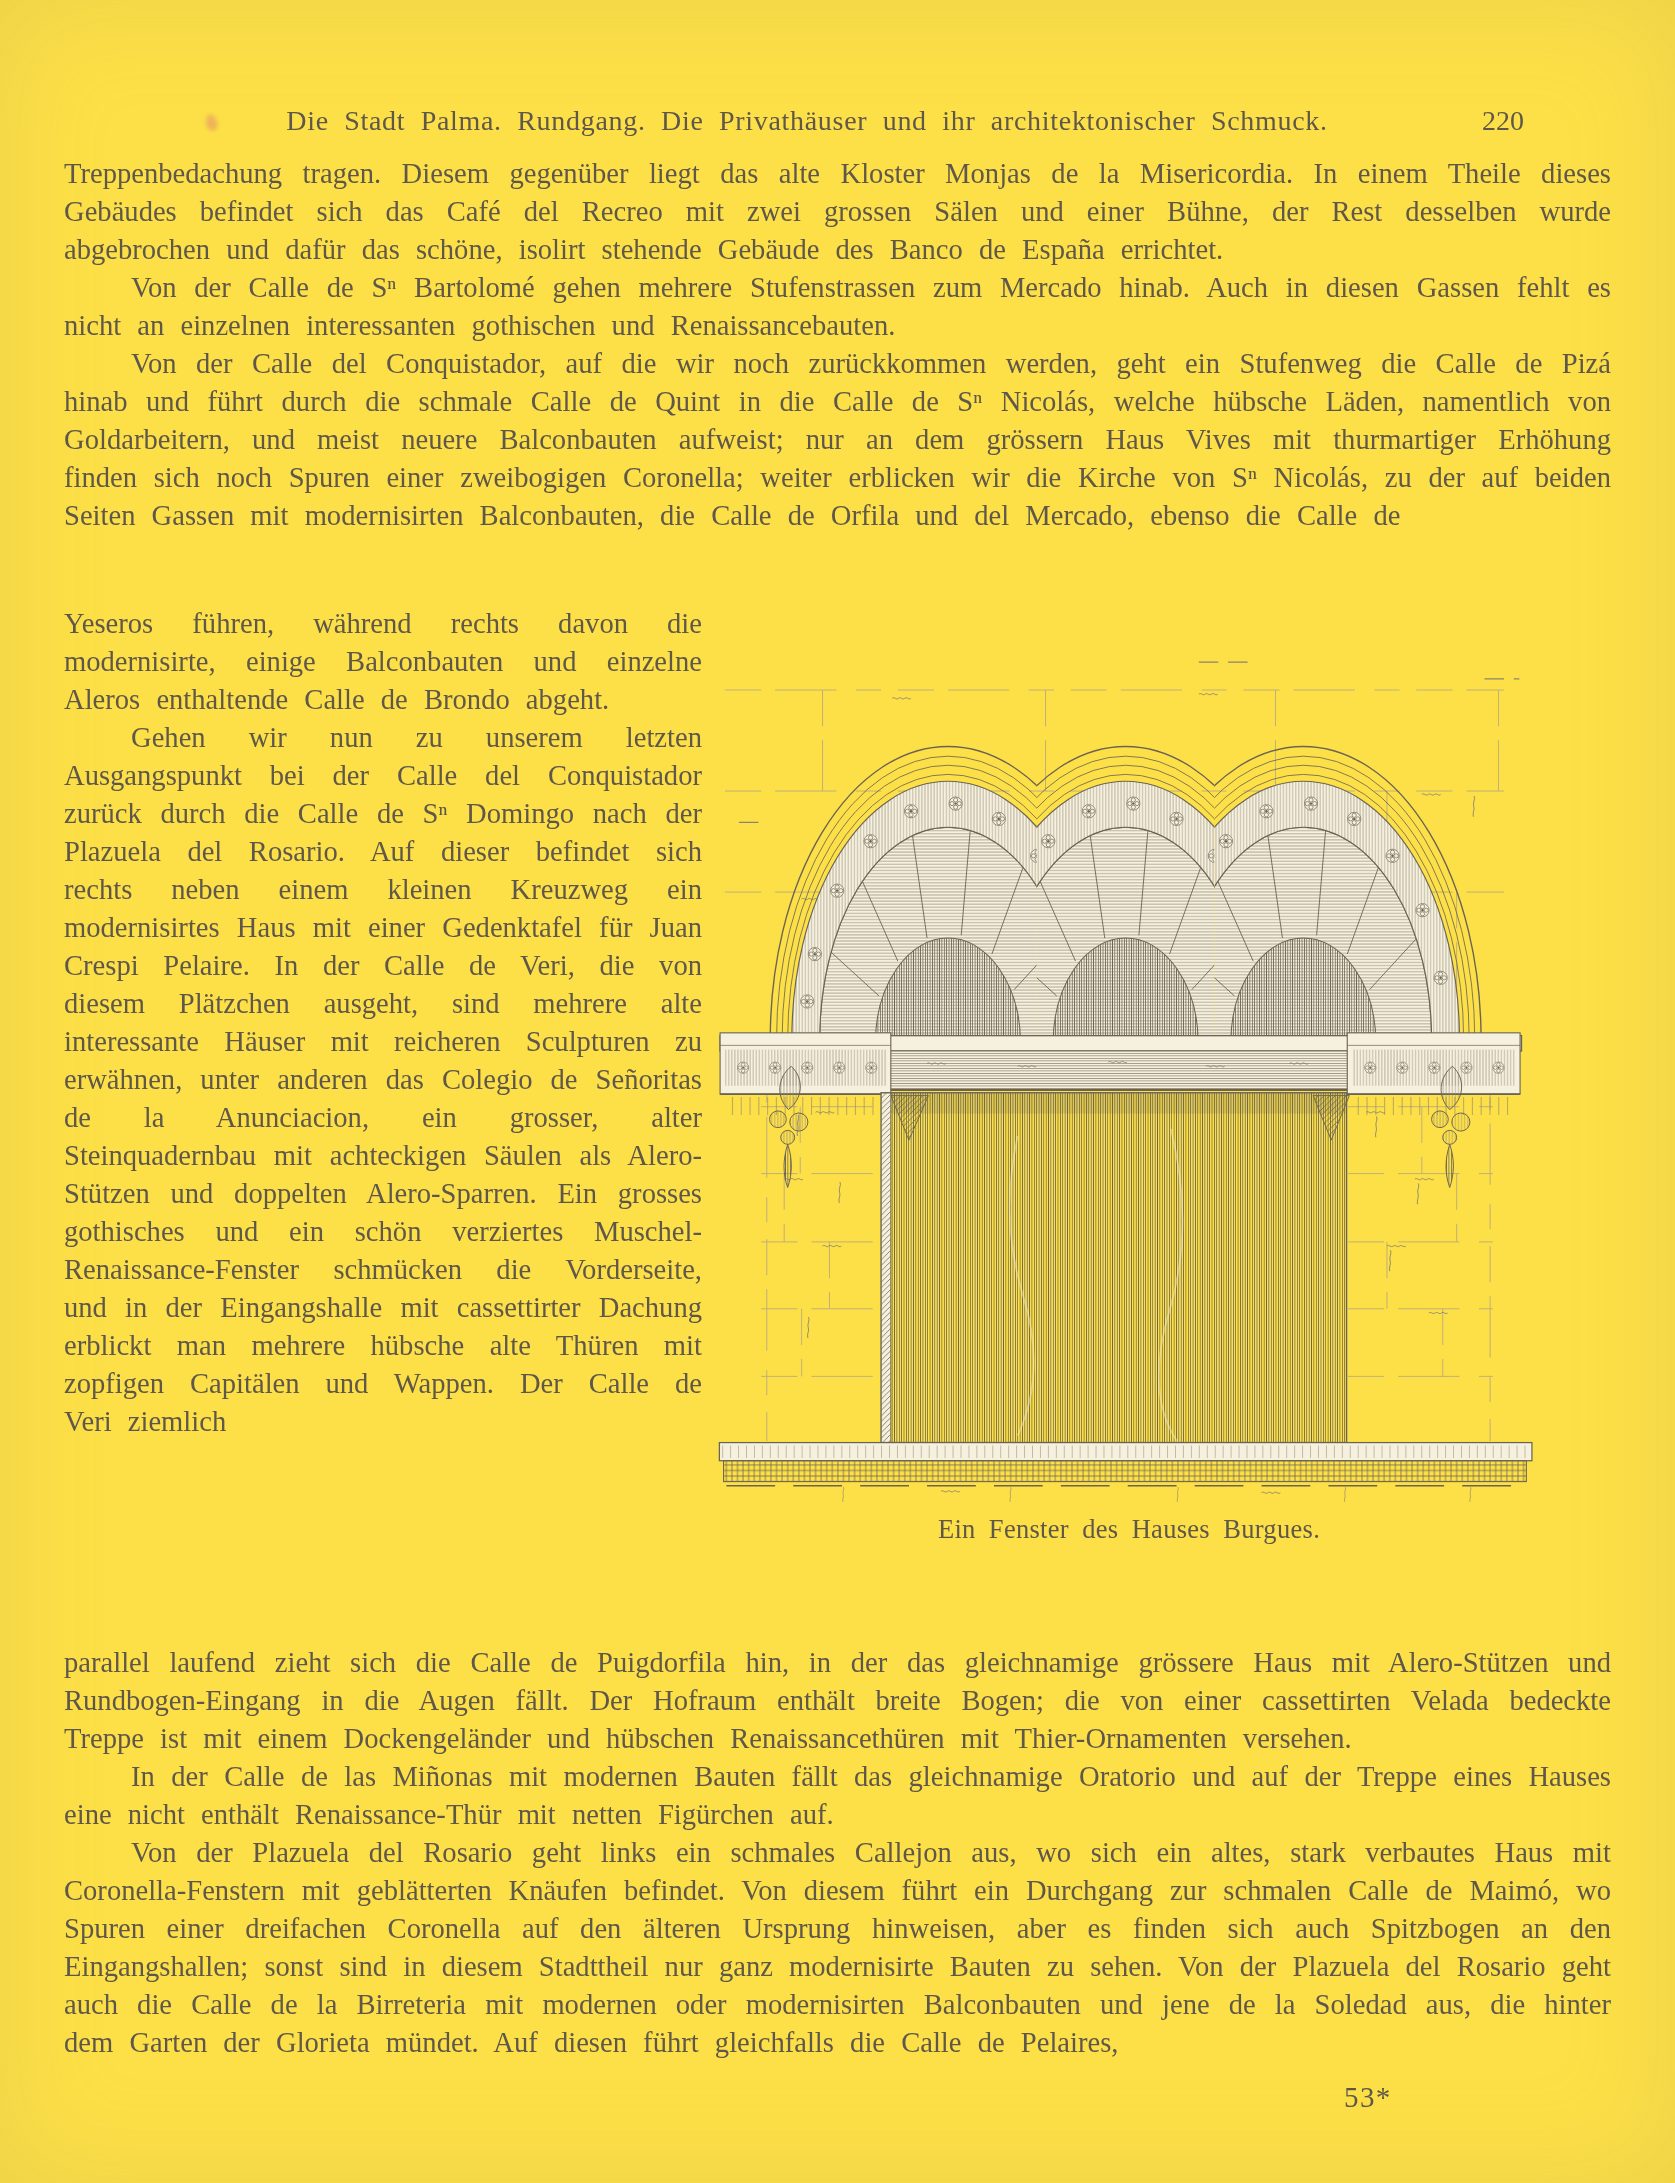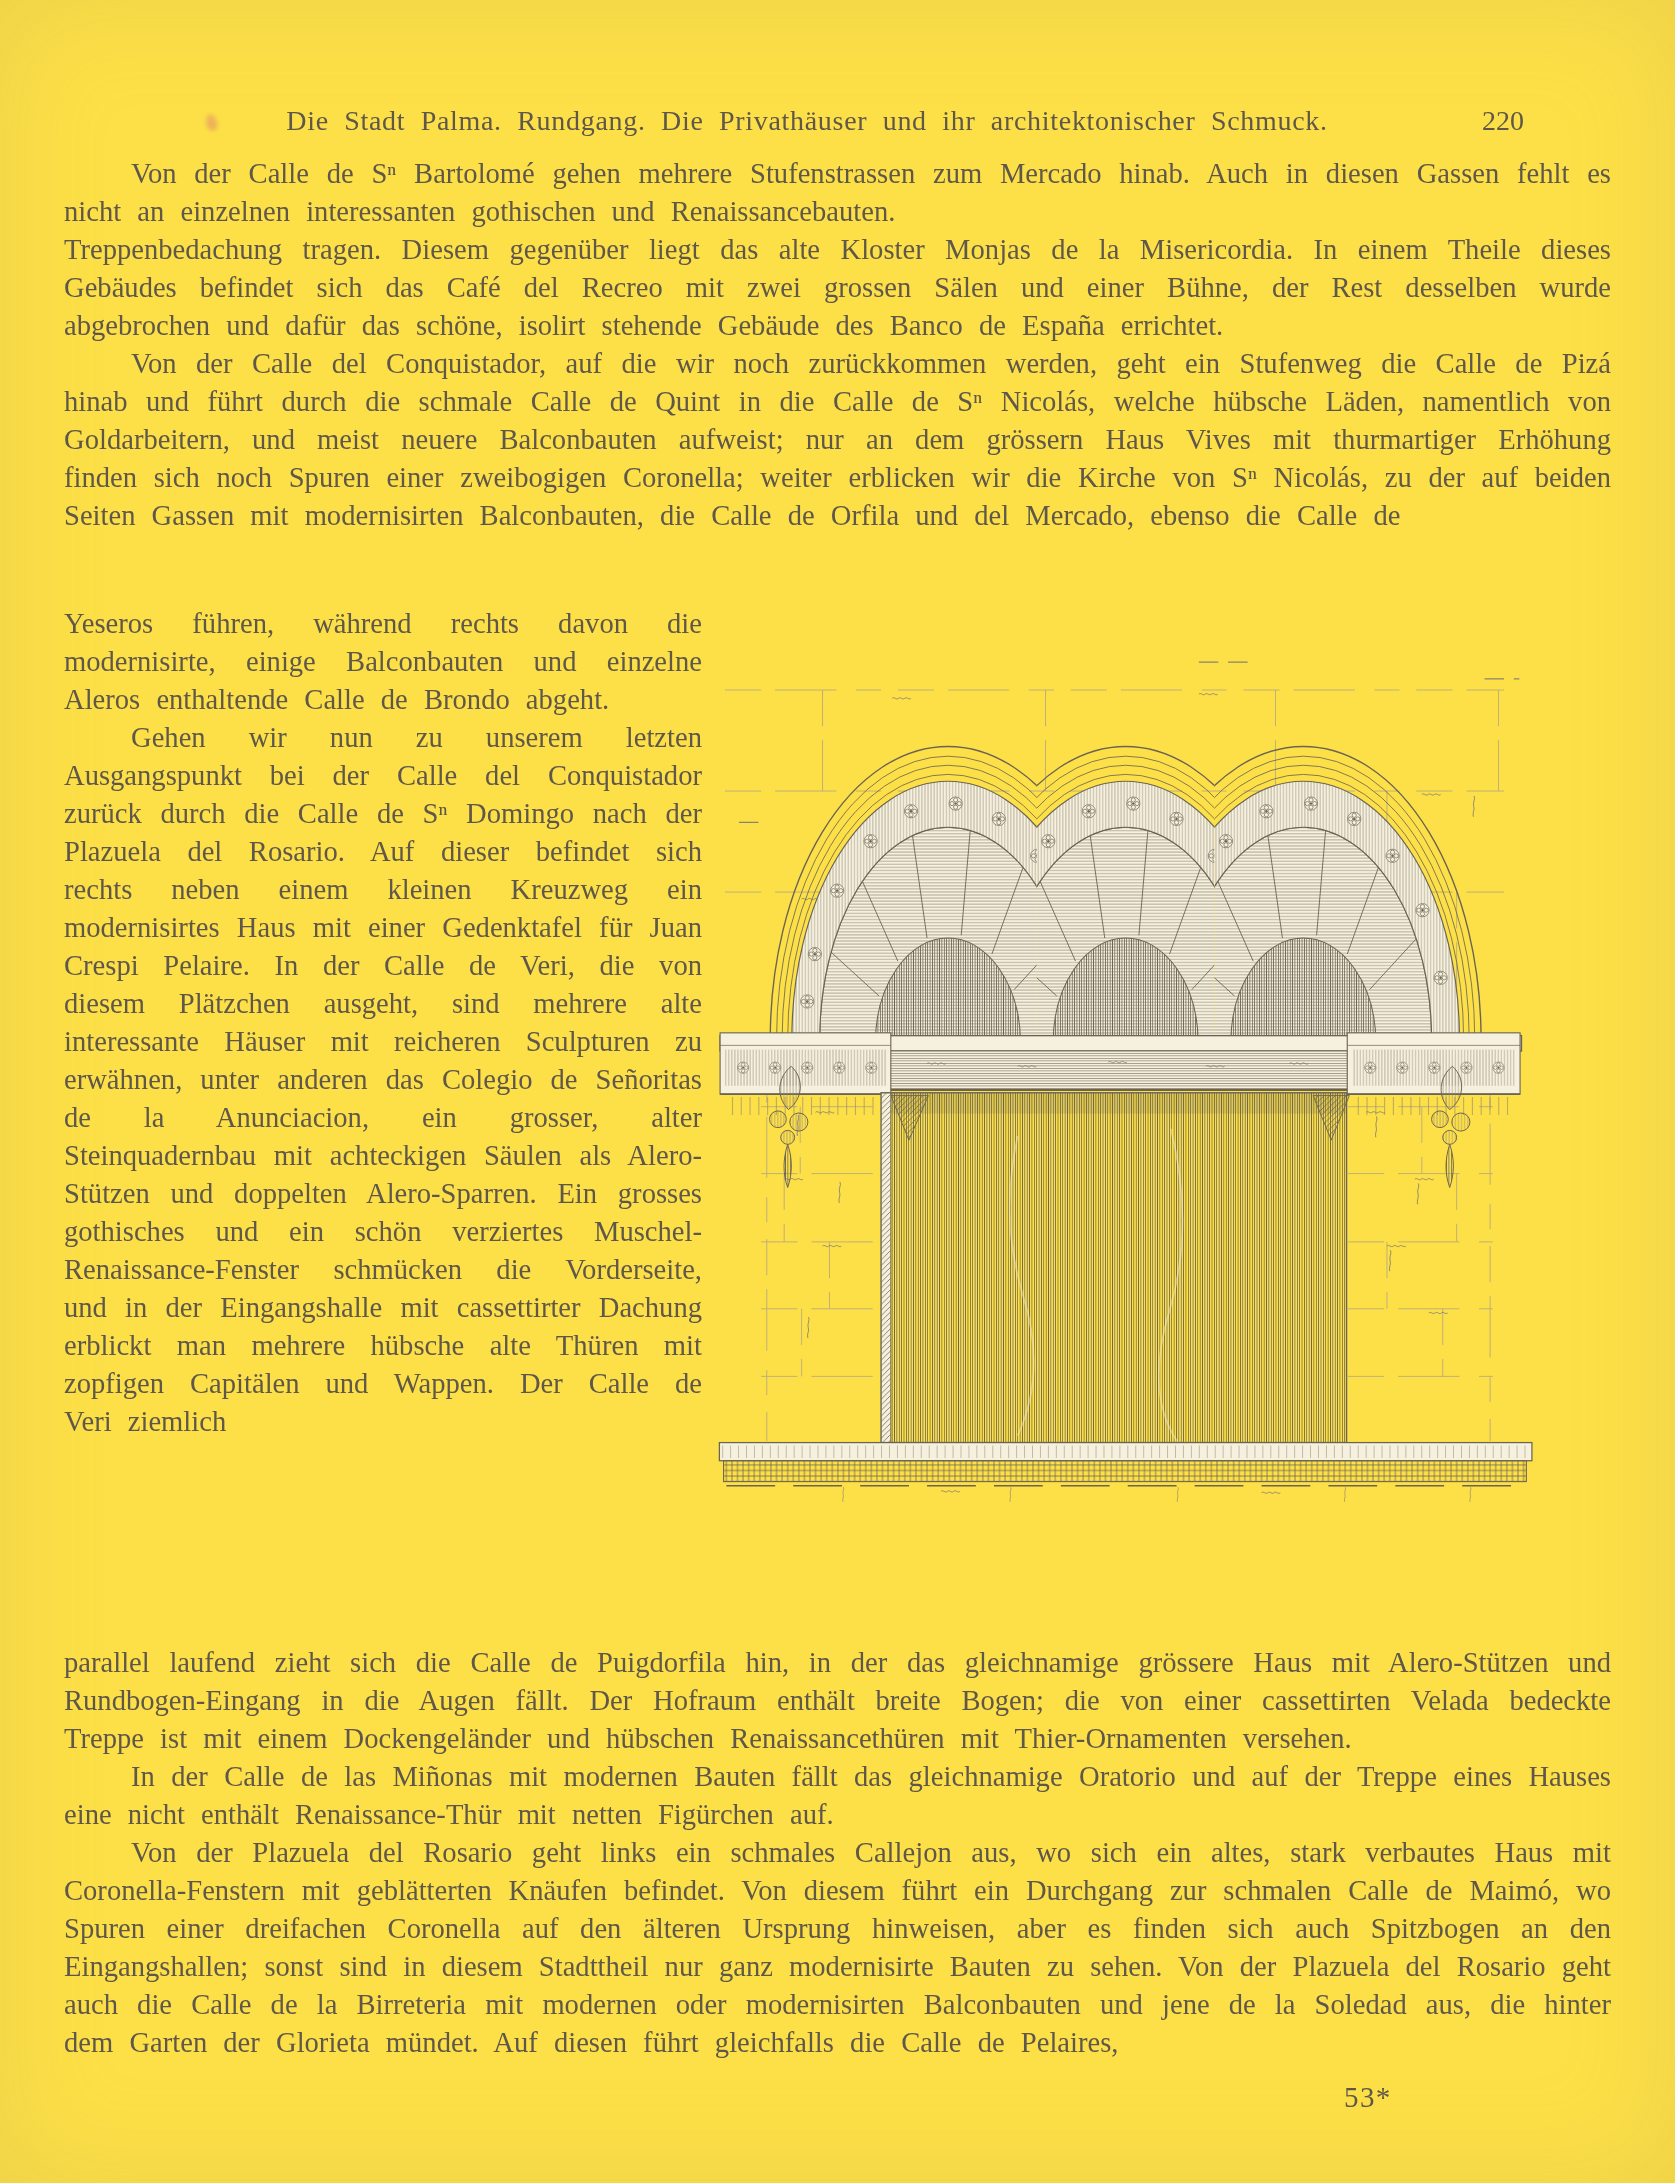--- a/index.html
+++ b/index.html
@@ -33,22 +33,22 @@
 <div class="page">
 
   <div class="stain"></div>
 
   <div class="header">
     <span class="htitle">Die Stadt Palma.  Rundgang.  Die Privathäuser und ihr architektonischer Schmuck.</span>
     <span class="pnum">220</span>
   </div>
 
   <div class="block block-a">
+    <p class="para">Treppenbedachung tragen.  Diesem gegenüber liegt das alte Kloster Monjas de la Misericordia. In einem Theile dieses Gebäudes befindet sich das Café del Recreo mit zwei grossen Sälen und einer Bühne, der Rest desselben wurde abgebrochen und dafür das schöne, isolirt stehende Gebäude des Banco de España errichtet.</p>
     <p class="para indent">Von der Calle de Sⁿ Bartolomé gehen mehrere Stufenstrassen zum Mercado hinab.  Auch in diesen Gassen fehlt es nicht an einzelnen interessanten gothischen und Renaissancebauten.</p>
-    <p class="para">Treppenbedachung tragen.  Diesem gegenüber liegt das alte Kloster Monjas de la Misericordia. In einem Theile dieses Gebäudes befindet sich das Café del Recreo mit zwei grossen Sälen und einer Bühne, der Rest desselben wurde abgebrochen und dafür das schöne, isolirt stehende Gebäude des Banco de España errichtet.</p>
     <p class="para indent">Von der Calle del Conquistador, auf die wir noch zurückkommen werden, geht ein Stufenweg die Calle de Pizá hinab und führt durch die schmale Calle de Quint in die Calle de Sⁿ Nicolás, welche hübsche Läden, namentlich von Goldarbeitern, und meist neuere Balconbauten aufweist; nur an dem grössern Haus Vives mit thurmartiger Erhöhung finden sich noch Spuren einer zweibogigen Coronella; weiter erblicken wir die Kirche von Sⁿ Nicolás, zu der auf beiden Seiten Gassen mit modernisirten Balconbauten, die Calle de Orfila und del Mercado, ebenso die Calle de</p>
   </div>
 
   <div class="block block-b">
     <p class="para">Yeseros führen, während rechts davon die modernisirte, einige Balconbauten und einzelne Aleros enthaltende Calle de Brondo abgeht.</p>
     <p class="para indent">Gehen wir nun zu unserem letzten Ausgangspunkt bei der Calle del Conquistador zurück durch die Calle de Sⁿ Domingo nach der Plazuela del Rosario.  Auf dieser befindet sich rechts neben einem kleinen Kreuzweg ein modernisirtes Haus mit einer Gedenktafel für Juan Crespi Pelaire.  In der Calle de Veri, die von diesem Plätzchen ausgeht, sind mehrere alte interessante Häuser mit reicheren Sculpturen zu erwähnen, unter anderen das Colegio de Señoritas de la Anunciacion, ein grosser, alter Steinquadernbau mit achteckigen Säulen als Alero-Stützen und doppelten Alero-Sparren.  Ein grosses gothisches und ein schön verziertes Muschel-Renaissance-Fenster schmücken die Vorderseite, und in der Eingangshalle mit cassettirter Dachung erblickt man mehrere hübsche alte Thüren mit zopfigen Capitälen und Wappen.  Der Calle de Veri ziemlich</p>
   </div>
 
   <div class="figure">
     <svg viewBox="0 0 1270 1225">
@@ -237,20 +237,21 @@
           <use href="#drip" transform="translate(420,1204) scale(.7)"></use>
         <use href="#drip" transform="translate(660,1204) scale(.7)"></use>
           <use href="#drip" transform="translate(900,1204) scale(.7)"></use>
         <use href="#drip" transform="translate(1080,1204) scale(.7)"></use>
         <use href="#sq" x="320" y="1210"></use>
           <use href="#sq" x="780" y="1212"></use>
       </g>
     </svg>
   </div>
 
+  <div class="caption">Ein Fenster des Hauses Burgues.</div>
 
   <div class="block block-c">
     <p class="para">parallel laufend zieht sich die Calle de Puigdorfila hin, in der das gleichnamige grössere Haus mit Alero-Stützen und Rundbogen-Eingang in die Augen fällt.  Der Hofraum enthält breite Bogen; die von einer cassettirten Velada bedeckte Treppe ist mit einem Dockengeländer und hübschen Renaissancethüren mit Thier-Ornamenten versehen.</p>
     <p class="para indent">In der Calle de las Miñonas mit modernen Bauten fällt das gleichnamige Oratorio und auf der Treppe eines Hauses eine nicht enthält Renaissance-Thür mit netten Figürchen auf.</p>
     <p class="para indent">Von der Plazuela del Rosario geht links ein schmales Callejon aus, wo sich ein altes, stark verbautes Haus mit Coronella-Fenstern mit geblätterten Knäufen befindet.  Von diesem führt ein Durchgang zur schmalen Calle de Maimó, wo Spuren einer dreifachen Coronella auf den älteren Ursprung hinweisen, aber es finden sich auch Spitzbogen an den Eingangshallen; sonst sind in diesem Stadttheil nur ganz modernisirte Bauten zu sehen.  Von der Plazuela del Rosario geht auch die Calle de la Birreteria mit modernen oder modernisirten Balconbauten und jene de la Soledad aus, die hinter dem Garten der Glorieta mündet.  Auf diesen führt gleichfalls die Calle de Pelaires,</p>
   </div>
 
   <div class="signature">53*</div>
 
 </div>

